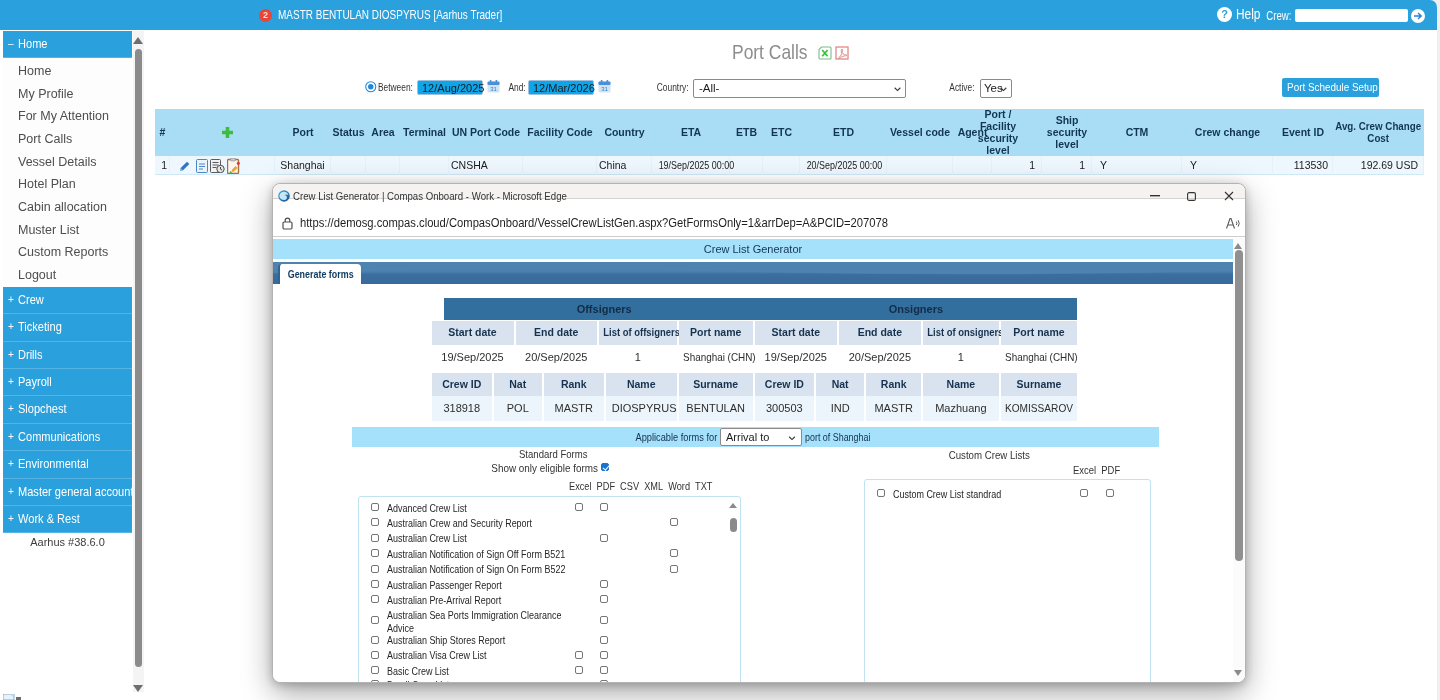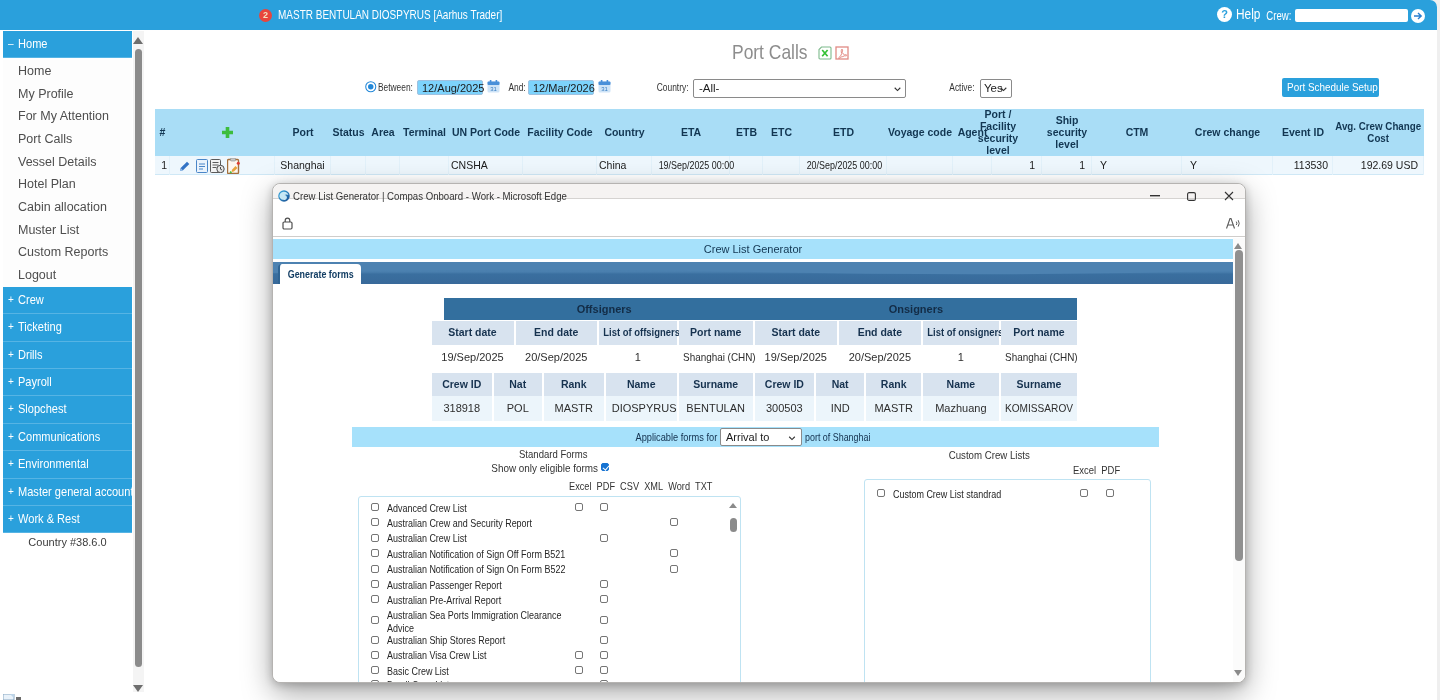--- a/index.html
+++ b/index.html
@@ -30,21 +30,21 @@
 #release { text-align:center; font-size:11px; color:#3c3c3c; padding-top:3px; }
 
 #sb-scroll { position:absolute; left:133px; top:31px; width:11px; height:661px; background:#f4f4f4; }
 #sb-scroll .thumb { position:absolute; left:2px; top:18px; width:7px; height:618px; background:#8b8b8b; border-radius:4px; }
 .tri-up { width:0; height:0; border-left:5px solid transparent; border-right:5px solid transparent; border-bottom:7px solid #6e6e6e; }
 .tri-dn { width:0; height:0; border-left:5px solid transparent; border-right:5px solid transparent; border-top:7px solid #6e6e6e; }
 
 #ptitle { position:absolute; left:732px; top:40px; font-size:21px; color:#8d8d8d; }
 #pssbtn { position:absolute; left:1282px; top:78px; width:97px; height:19px; background:#2aa0dc; color:#ffffff; font-size:11.5px; text-align:center; line-height:19px; border-radius:2px; }
 .flabel { position:absolute; font-size:11.5px; color:#333333; top:81px; }
-.finput { line-height:13px !important; position:absolute; top:79.5px; height:15px; border:1px solid #9fc1e0; border-radius:2px; font-size:11px; color:#1b1b1b; padding-left:4px; background:#7dd3fc; white-space:nowrap; padding-top:1px; }
+.finput { line-height:13px !important; position:absolute; top:79.5px; height:15px; border:1px solid #9fc1e0; border-radius:2px; font-size:11px; color:#1b1b1b; padding-left:4px; background:#0ea5e9; white-space:nowrap; padding-top:1px; }
 .fselect { position:absolute; top:79px; height:19px; border:1px solid #8a8a8a; border-radius:2px; font-size:11.5px; color:#1b1b1b; background:#fff; line-height:17px; padding-left:5px; }
 .fselect .chev { position:absolute; right:4px; top:6px; width:7px; height:7px; }
 .cal { position:absolute; top:80px; width:13px; height:13px; }
 
 #ptable { position:absolute; left:155px; top:108.5px; width:1269px; }
 #pthead { position:relative; height:47.5px; background:#a9ddf6; }
 #pthead .h { position:absolute; font-size:10.5px; font-weight:bold; color:#123652; text-align:center; top:0; height:47.5px; display:flex; align-items:center; justify-content:center; line-height:12px; white-space:nowrap; }
 #ptrow { position:relative; height:19px; background:#eef7fd; border-bottom:1px solid #cfe8f6; }
 #ptrow .c { position:absolute; top:0; height:19px; font-size:10.5px; color:#1b1b1b; line-height:19px; border-right:1px solid #e2f1fa; white-space:nowrap; }
 
@@ -142,21 +142,21 @@
         <span class="lbl">Environmental</span>
       </div>
   <div class="sb-head">
         <span class="pm">+</span>
         <span class="lbl">Master general account</span>
       </div>
   <div class="sb-head">
         <span class="pm">+</span>
         <span class="lbl">Work &amp; Rest</span>
       </div>
-  <div id="release">Country #38.6.0</div>
+  <div id="release">Aarhus #38.6.0</div>
 </div>
 <div id="sb-scroll">
   <div class="tri-up" style="position:absolute;left:0px;top:6px;"></div>
   <div class="thumb"></div>
   <div class="tri-dn" style="position:absolute;left:0px;top:654px;"></div>
 </div>
 <div id="ptitle"><span class="sx" style="transform:scaleX(.83)">Port Calls</span></div>
 <svg class="abs" style="left:818px;top:46px;" width="14" height="14" viewBox="0 0 14 14">
       <path d="M3.5 1h8.5a1 1 0 0 1 1 1v10a1 1 0 0 1-1 1H2a1 1 0 0 1-1-1V3.5z" fill="#fff" stroke="#7dba8c" stroke-width="1.1"></path>
       <path d="M4.2 4 L9.6 10.2 M9.6 4 L4.2 10.2" stroke="#35c135" stroke-width="1.7" fill="none"></path>
@@ -210,21 +210,21 @@
     <div class="h" style="left:176px;width:35px;">Status</div>
     <div class="h" style="left:211px;width:34px;">Area</div>
     <div class="h" style="left:245px;width:49px;">Terminal</div>
     <div class="h" style="left:294px;width:74px;">UN Port Code</div>
     <div class="h" style="left:368px;width:74px;">Facility Code</div>
     <div class="h" style="left:442px;width:55px;">Country</div>
     <div class="h" style="left:497px;width:78px;">ETA</div>
     <div class="h" style="left:575px;width:33px;">ETB</div>
     <div class="h" style="left:608px;width:37px;">ETC</div>
     <div class="h" style="left:645px;width:87px;">ETD</div>
-    <div class="h" style="left:732px;width:66px;">Voyage code</div>
+    <div class="h" style="left:732px;width:66px;">Vessel code</div>
     <div class="h" style="left:798px;width:39px;">Agent</div>
     <div class="h" style="left:818px;width:50px;">Port /<br>Facility<br>security<br>level</div>
     <div class="h" style="left:887px;width:50px;">Ship<br>security<br>level</div>
     <div class="h" style="left:937px;width:90px;">CTM</div>
     <div class="h" style="left:1027px;width:91px;">Crew change</div>
     <div class="h" style="left:1118px;width:60px;">Event ID</div>
     <div class="h" style="left:1178px;width:91px;">
           <span style="display:inline-block;transform:scaleX(.93);transform-origin:50% 50%;">Avg. Crew Change<br>Cost</span>
         </div>
   </div>
@@ -300,20 +300,21 @@
         </svg>
     <svg class="abs" style="left:951px;top:7px;" width="10" height="10" viewBox="0 0 10 10">
           <path d="M1 1l8 8M9 1l-8 8" stroke="#333" stroke-width="1.1"></path>
         </svg>
   </div>
   <div id="purlbar">
     <svg class="abs" style="left:9px;top:7px;" width="11" height="13" viewBox="0 0 11 13">
           <rect x="1" y="5" width="9" height="7" rx="1.2" fill="none" stroke="#4e4e4e" stroke-width="1.2"></rect>
           <path d="M3.2 5V3.4a2.3 2.3 0 0 1 4.6 0V5" fill="none" stroke="#4e4e4e" stroke-width="1.2"></path>
         </svg>
+    <div id="purl"><span class="sx" style="transform:scaleX(.897)">https://demosg.compas.cloud/CompasOnboard/VesselCrewListGen.aspx?GetFormsOnly=1&amp;arrDep=A&amp;PCID=207078</span></div>
     <svg class="abs" style="left:953px;top:8px;" width="14" height="11" viewBox="0 0 14 11">
           <path d="M0.5 10.5 L4 0.5 L5 0.5 L8.5 10.5 M1.9 7 L7.1 7" stroke="#5a5a5a" stroke-width="1.1" fill="none"></path>
           <path d="M10.3 3.6q1.2 1.6 0 3.4M12.2 2.2q2 3.2 0 6.4" stroke="#5a5a5a" stroke-width="1" fill="none"></path>
         </svg>
   </div>
   <div id="pcontent">
     <div id="bluebar">Crew List Generator</div>
     <div id="darkbar"><svg width="960" height="22.5" viewBox="0 0 960 22.5" preserveAspectRatio="none">
             <path d="M0 11 Q240 5 480 10 T960 9 L960 0 L0 0 Z" fill="#4d82b1"></path>
           </svg></div>

